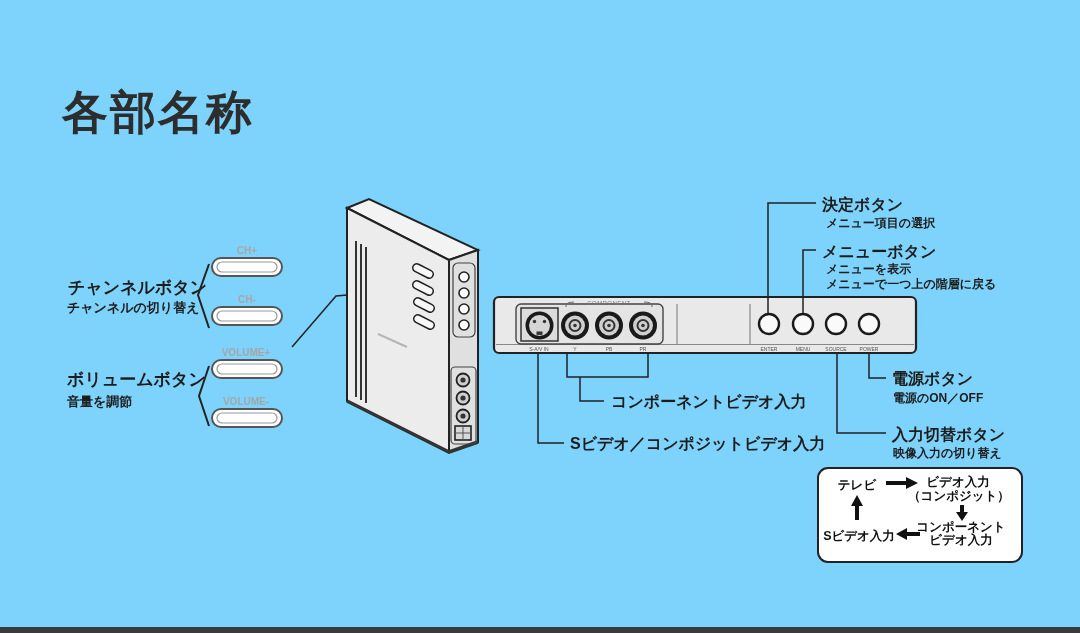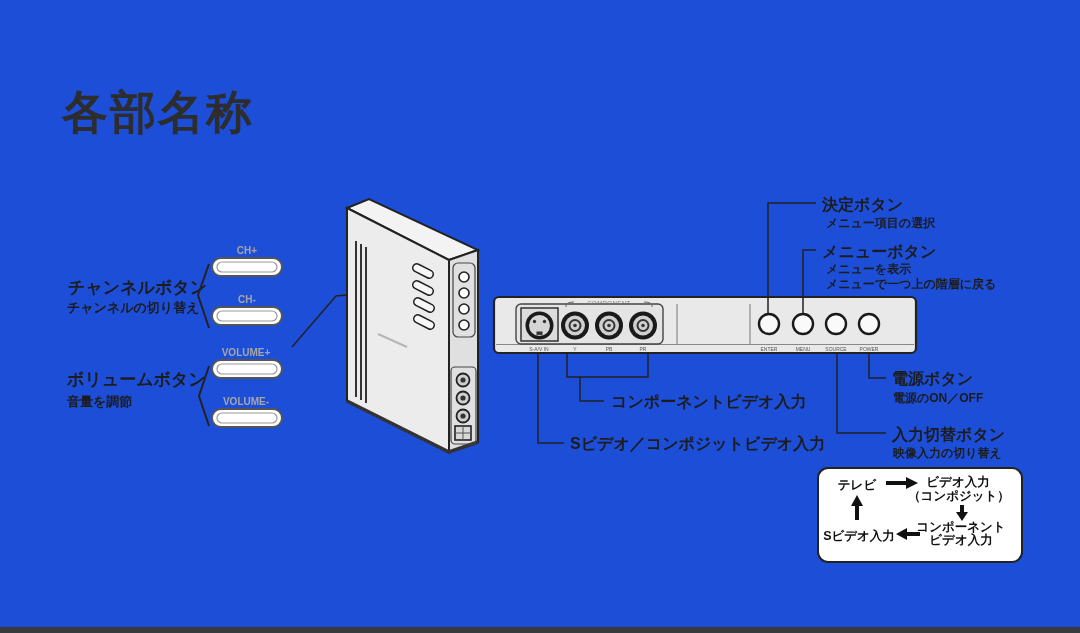--- a/index.html
+++ b/index.html
@@ -1,16 +1,16 @@
 <!DOCTYPE html>
 <html><head>
 <meta charset="utf-8">
 <style>
   html,body{margin:0;padding:0;background:#ffffff;}
-  .page{position:relative;width:1080px;height:633px;background:#1d4ed8;overflow:hidden;
+  .page{position:relative;width:1080px;height:633px;background:#7dd3fc;overflow:hidden;
         font-family:"Liberation Sans","DejaVu Sans",sans-serif;}
   svg{display:block;}
   text{font-family:"Liberation Sans","DejaVu Sans",sans-serif;}
   .t-title{font-size:46px;font-weight:900;fill:#2d2d2d;letter-spacing:2px;}
   .t-big{font-size:17px;font-weight:bold;fill:#1c1c1c;}
   .t-sub{font-size:13px;font-weight:bold;fill:#1c1c1c;}
   .t-callout{font-size:16px;font-weight:bold;fill:#1c1c1c;}
   .t-callsub{font-size:12px;font-weight:bold;fill:#1c1c1c;}
   .t-gray{font-size:10px;font-weight:bold;fill:#a6a6a6;}
   .t-tiny{font-size:5px;fill:#555;}

